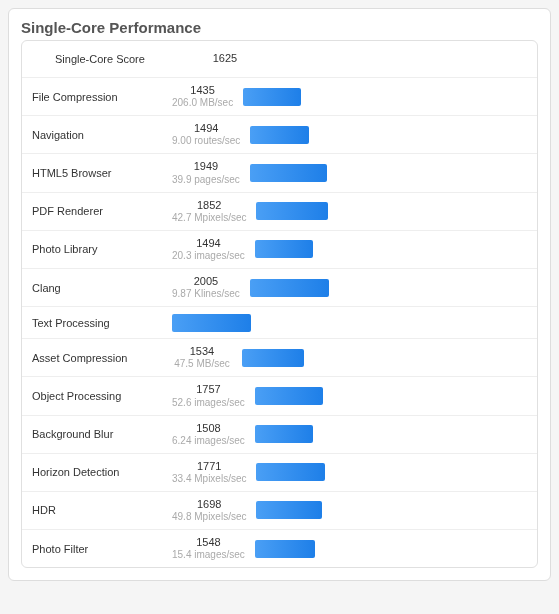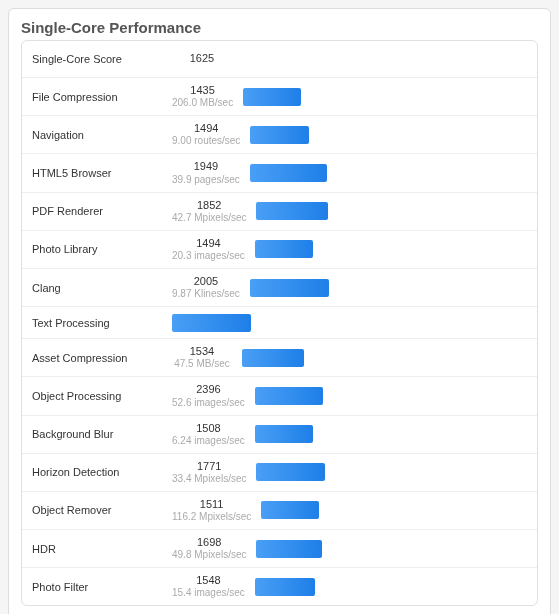--- a/index.html
+++ b/index.html
@@ -69,20 +69,21 @@
     position: relative;
   }
   .bar {
     height: 100%;
     background: linear-gradient(to right, #4a9ff5, #1e7fe8);
     border-radius: 2px;
   }
   .header .label-col {
     font-size: 11px;
     color: #333;
+    margin-left: 23px;
   }
   .header .score-col .score-val {
     font-size: 11px;
   }
 </style>
 </head>
 <body>
 
 <div class="panel">
   <div class="panel-title">Single-Core Performance</div>
@@ -170,21 +171,21 @@
             <span class="score-val">1534</span>
             <span class="score-unit">47.5 MB/sec</span>
           </div>
           <div class="bar-col">
             <div class="bar" style="width: 21.9143%;"></div>
           </div>
         </div>
         <div class="row">
           <div class="label-col">Object Processing</div>
           <div class="score-col">
-            <span class="score-val">2396</span>
+            <span class="score-val">1757</span>
             <span class="score-unit">52.6 images/sec</span>
           </div>
           <div class="bar-col">
             <div class="bar" style="width: 25.1%;"></div>
           </div>
         </div>
         <div class="row">
           <div class="label-col">Background Blur</div>
           <div class="score-col">
             <span class="score-val">1508</span>
@@ -198,30 +199,20 @@
           <div class="label-col">Horizon Detection</div>
           <div class="score-col">
             <span class="score-val">1771</span>
             <span class="score-unit">33.4 Mpixels/sec</span>
           </div>
           <div class="bar-col">
             <div class="bar" style="width: 25.3%;"></div>
           </div>
         </div>
         <div class="row">
-          <div class="label-col">Object Remover</div>
-          <div class="score-col">
-            <span class="score-val">1511</span>
-            <span class="score-unit">116.2 Mpixels/sec</span>
-          </div>
-          <div class="bar-col">
-            <div class="bar" style="width: 21.5857%;"></div>
-          </div>
-        </div>
-        <div class="row">
           <div class="label-col">HDR</div>
           <div class="score-col">
             <span class="score-val">1698</span>
             <span class="score-unit">49.8 Mpixels/sec</span>
           </div>
           <div class="bar-col">
             <div class="bar" style="width: 24.2571%;"></div>
           </div>
         </div>
         <div class="row">

